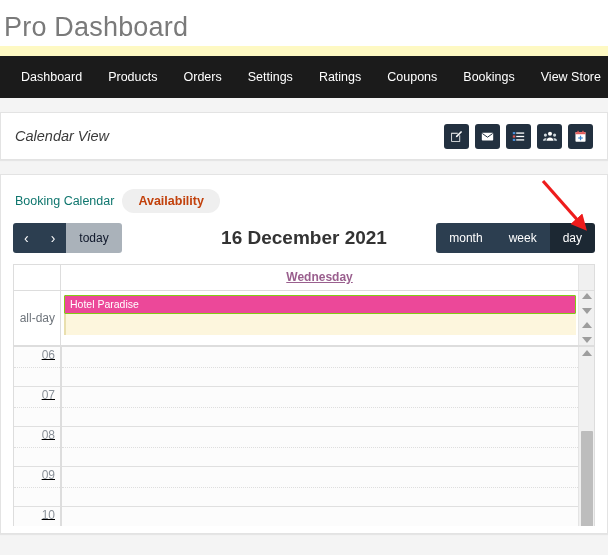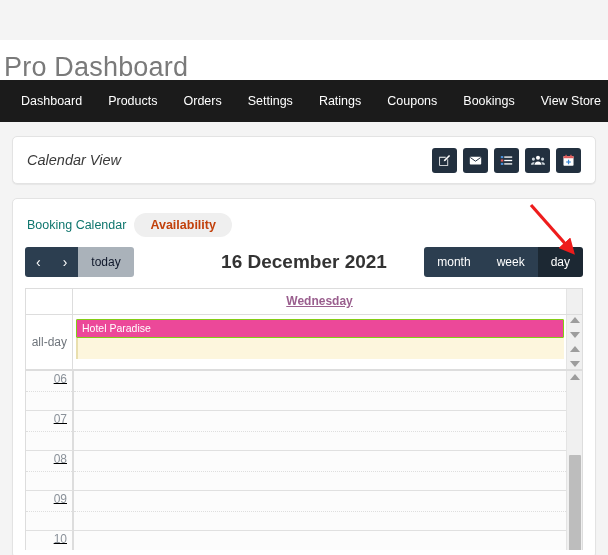--- a/index.html
+++ b/index.html
@@ -15,21 +15,21 @@
   
   .page-title {
     font-size: 27px;
     font-weight: 300;
     color: #7a7a7a;
     letter-spacing: 0.2px;
     padding: 8px 0 0 4px;
     line-height: 38px;
     background: #ffffff;
   }
-  .title-wrap { background:#fef9c3; height:40px;margin-top:40px; }
+  .title-wrap { background:#fef9c3; height:56px; }
 
   
   .navbar {
     background: #1b1b1b;
     height: 42px;
     display: flex;
     align-items: center;
     padding: 15px 8px;
   }
   .navbar a {
@@ -38,23 +38,23 @@
     text-decoration: none;
     padding: 0 13px;
     line-height: 42px;
     white-space: nowrap;
   }
 
   
   .card {
     background: #ffffff;
     border: 1px solid #e3e3e3;
-    border-radius: 5px;
+    border-radius: 0;
     box-shadow: 0 1px 1px rgba(0,0,0,0.06);
-    margin: 0 12px;
+    margin: 0 0;
   }
 
   .page-body { padding-top: 14px; }
 
   
   .cv-card {
     height: 48px;
     display: flex;
     align-items: center;
     justify-content: space-between;

